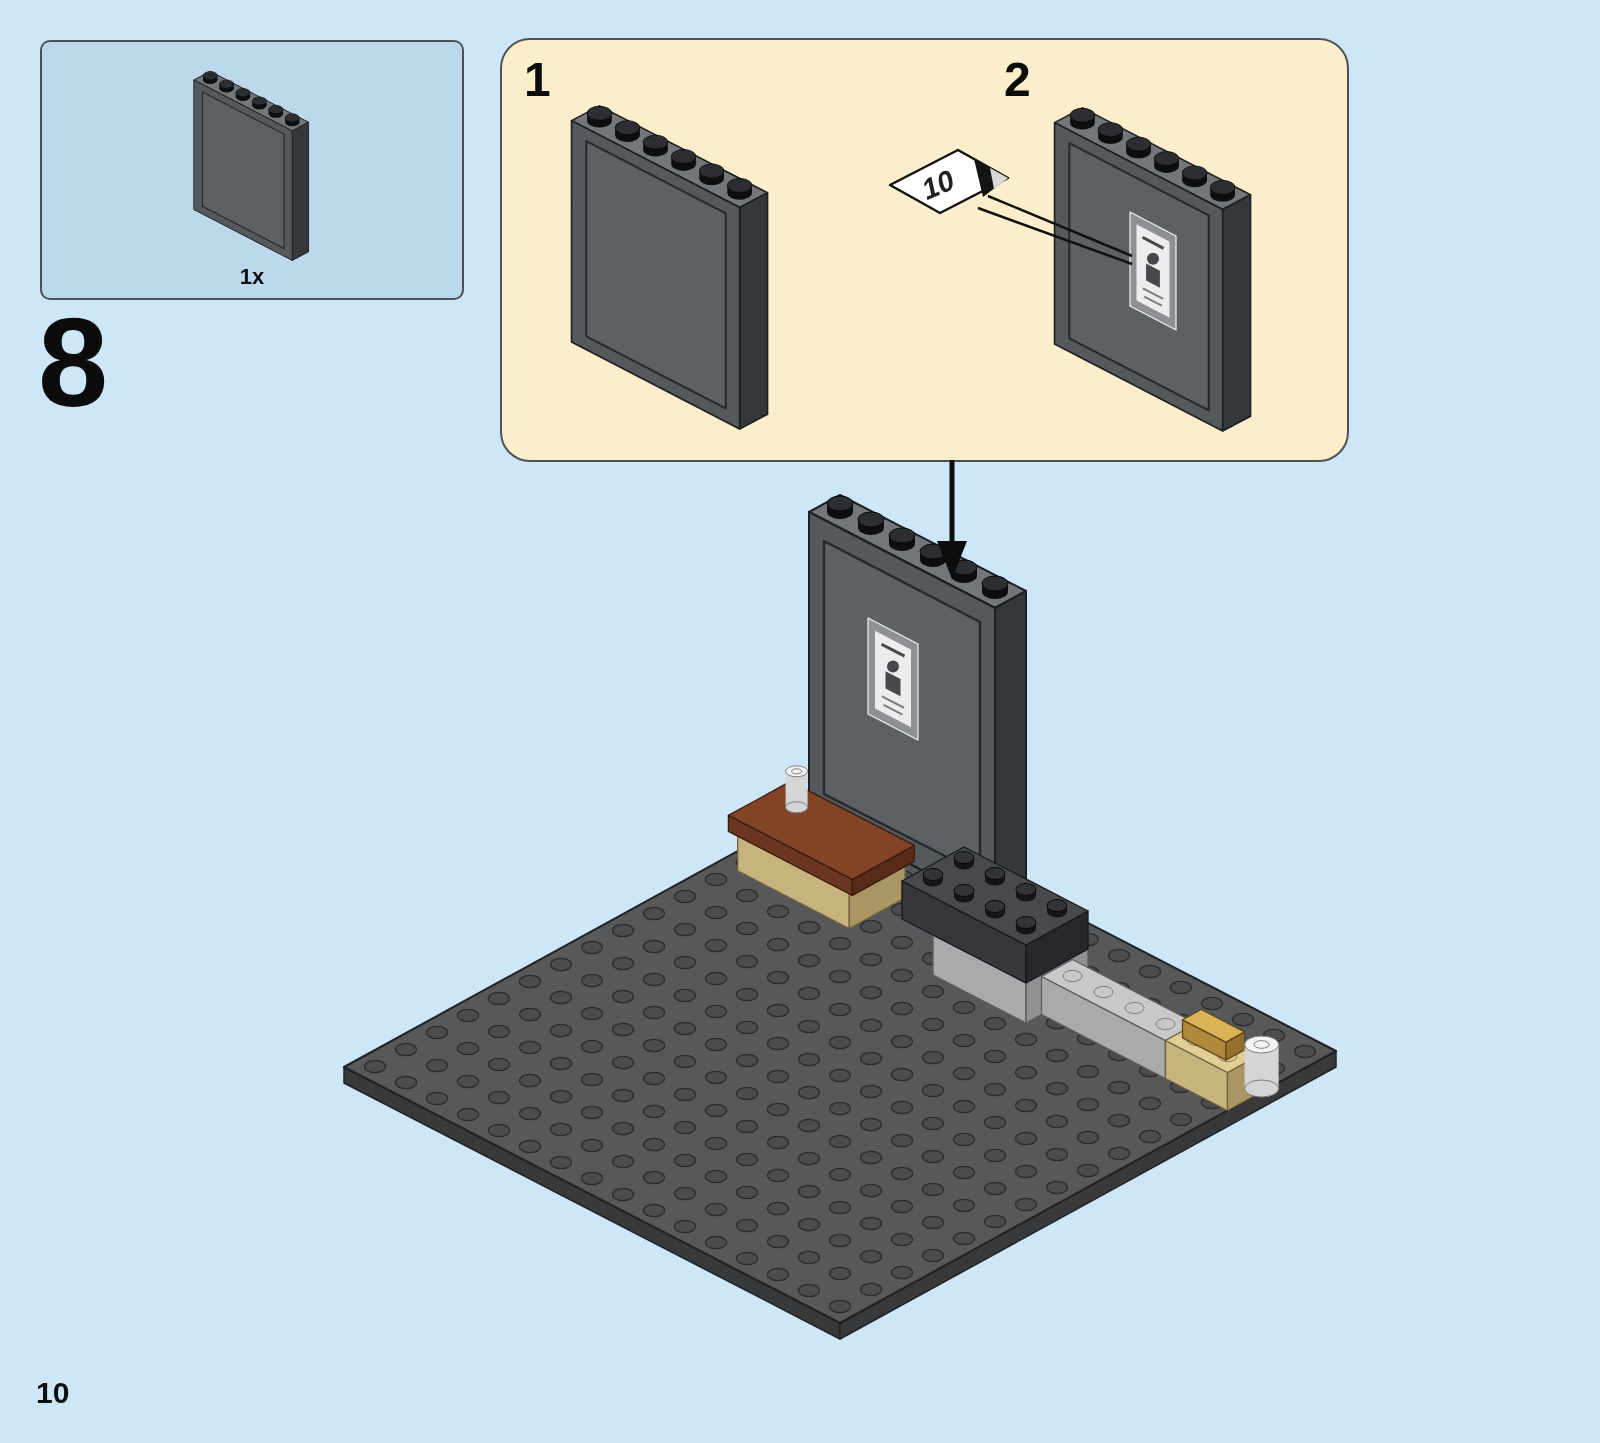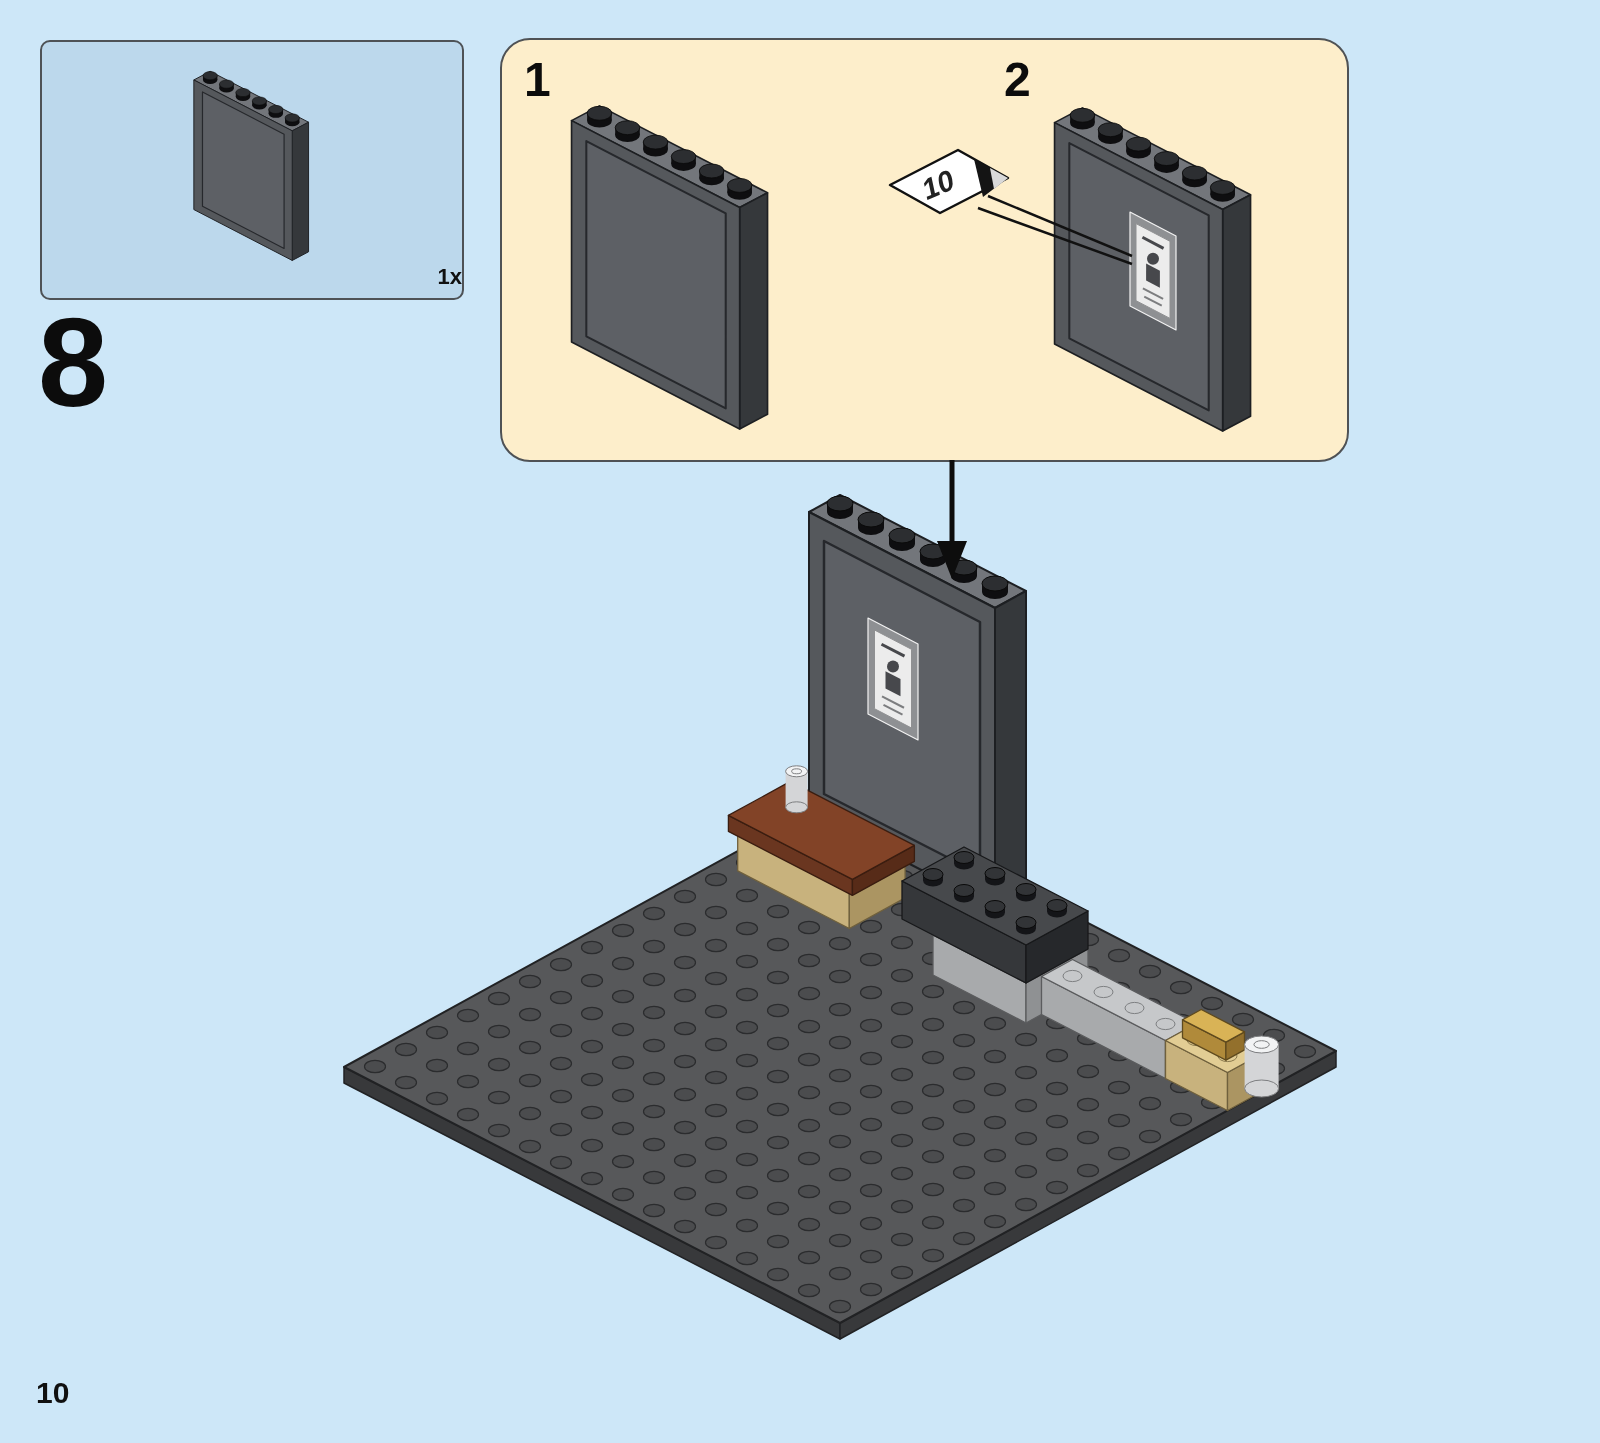--- a/index.html
+++ b/index.html
@@ -5,21 +5,21 @@
   html,body{margin:0;padding:0;}
   body{
     width:1600px;height:1443px;position:relative;overflow:hidden;
     background:#cde7f8;font-family:"Liberation Sans",sans-serif;
   }
   .parts-box{
     position:absolute;left:40px;top:40px;width:420px;height:256px;
     background:#bcd8ec;border:2px solid #4e5256;border-radius:10px;z-index:1;
   }
   .parts-qty{
-    position:absolute;left:0;right:0;bottom:8px;text-align:right;
+    position:absolute;left:0;right:0;bottom:8px;text-align:center;
     font-weight:bold;font-size:22px;color:#101010;
   }
   .step-number{
     position:absolute;left:38px;top:300px;font-size:126px;font-weight:800;
     line-height:1;color:#0c0c0c;z-index:1;
   }
   .callout{
     position:absolute;left:500px;top:38px;width:845px;height:420px;
     background:#fdeecb;border:2px solid #4f5255;border-radius:30px;z-index:1;
   }

